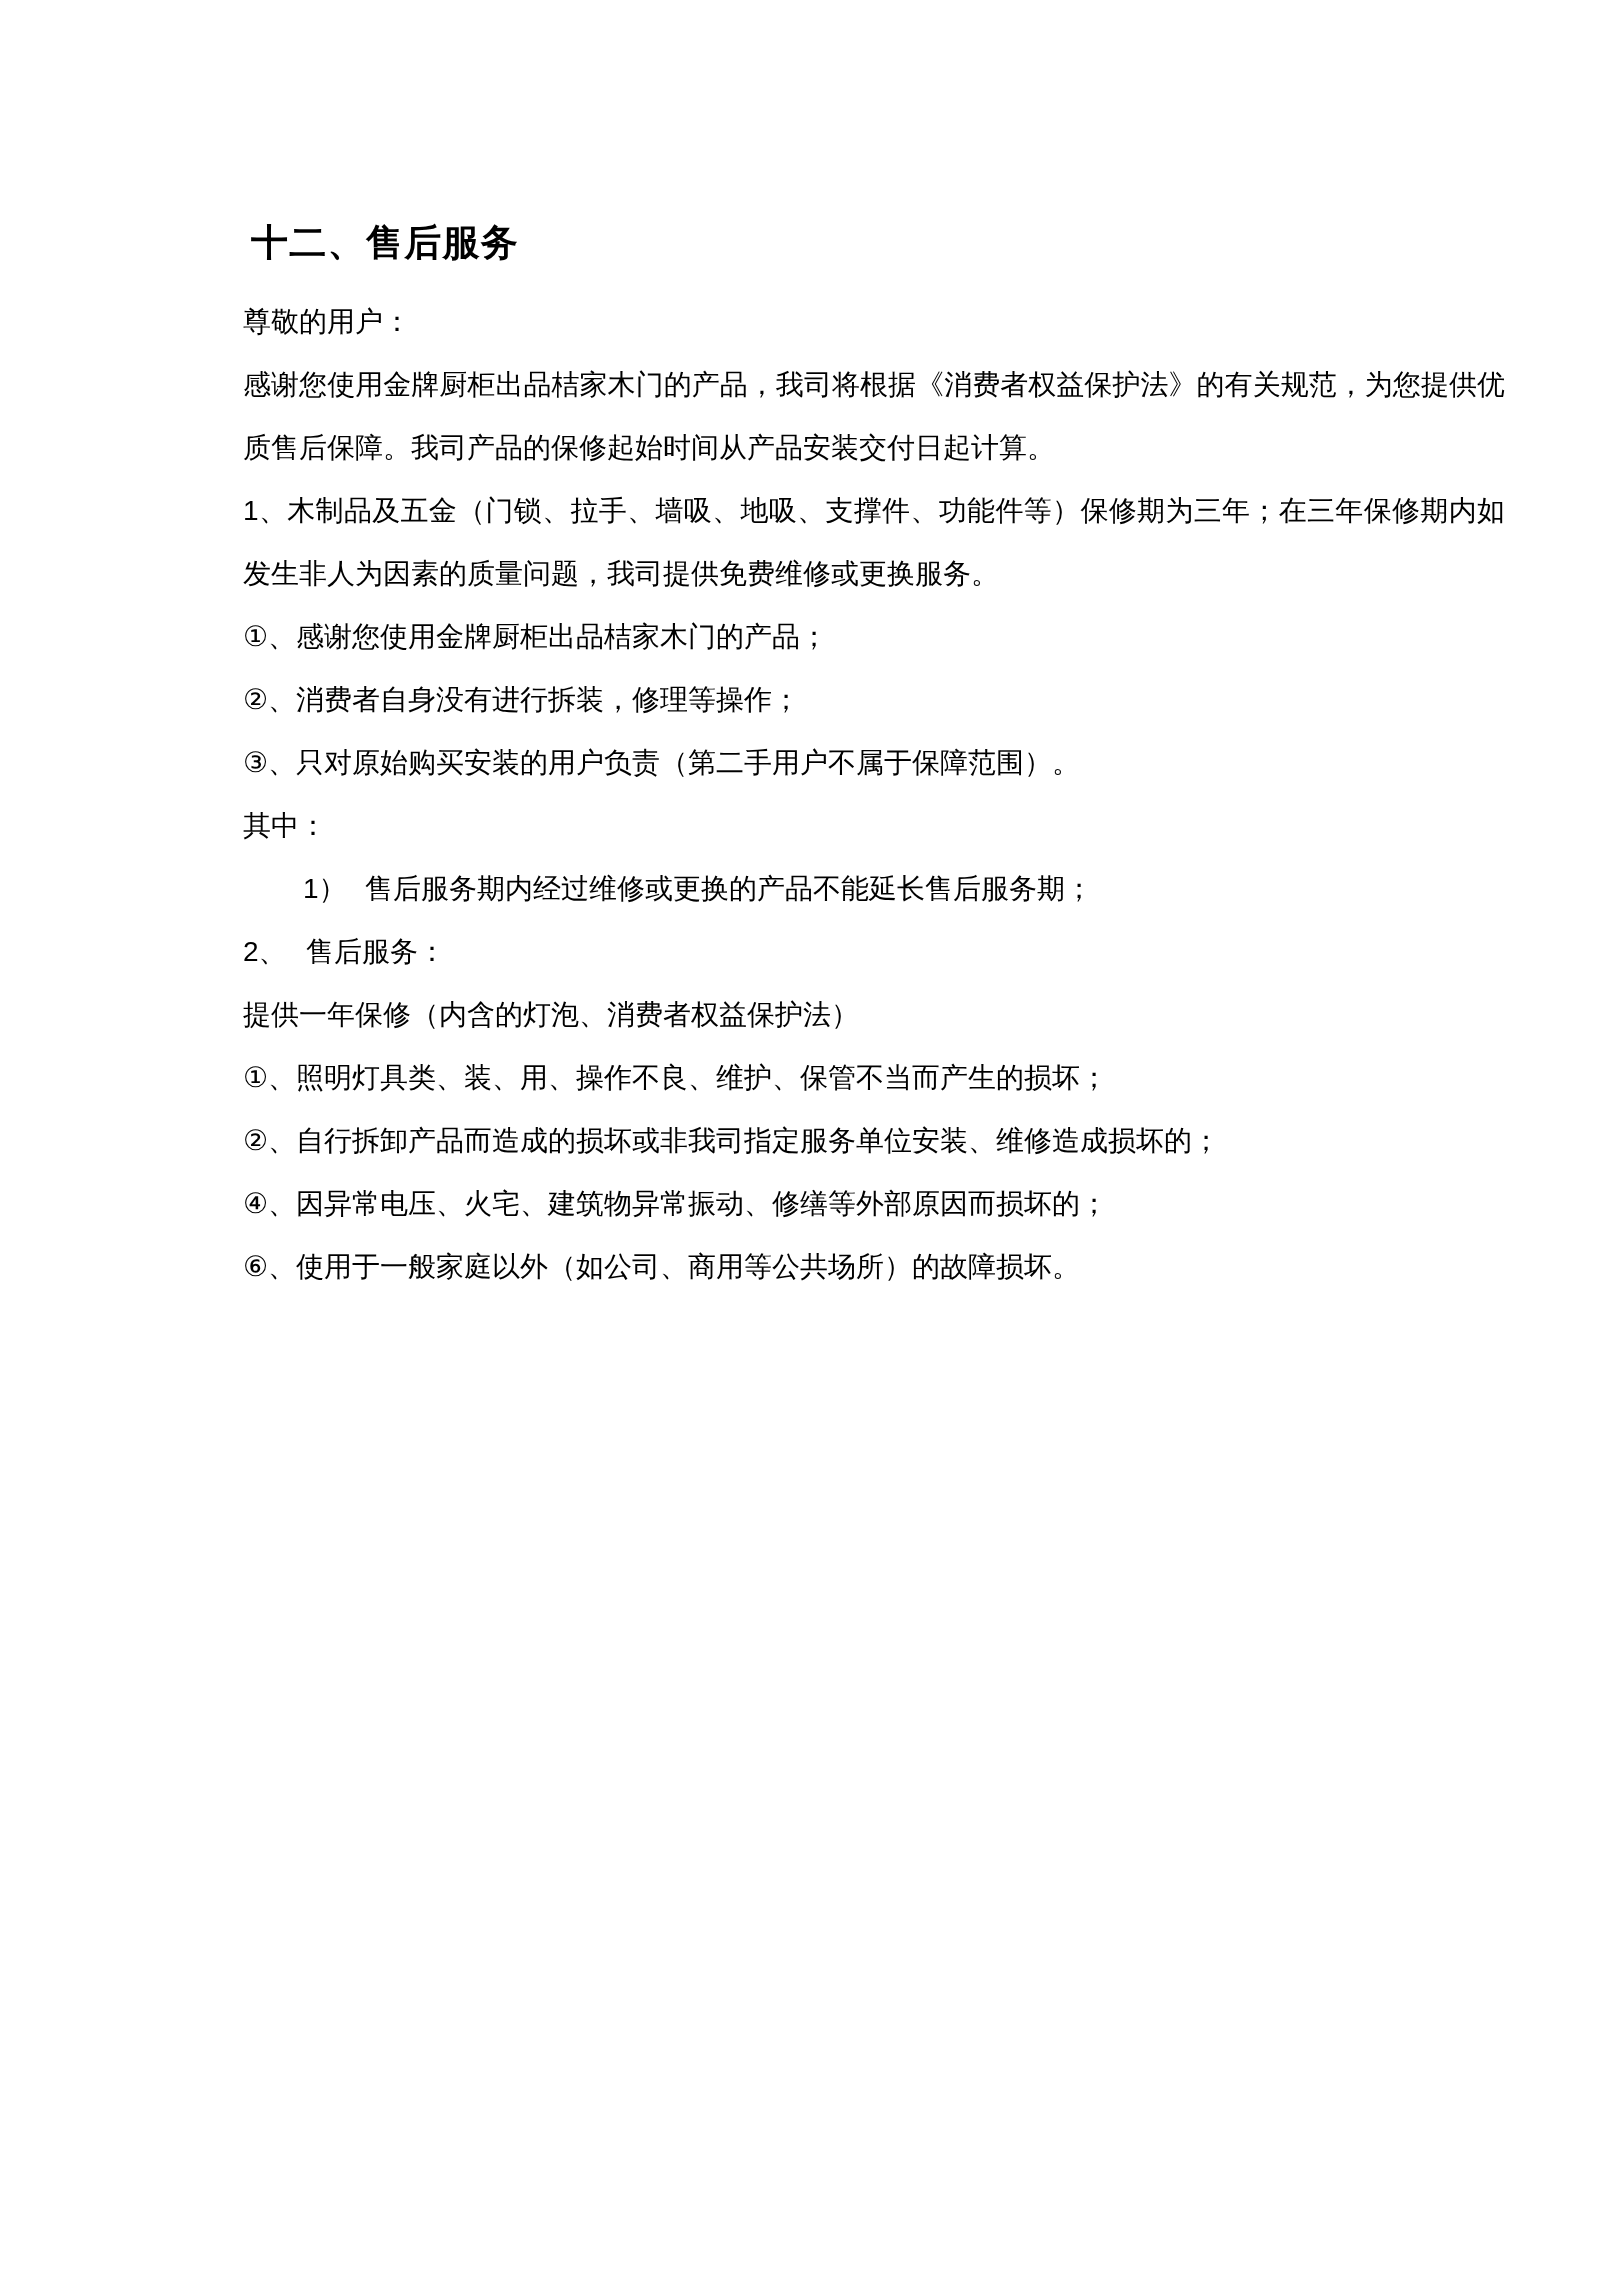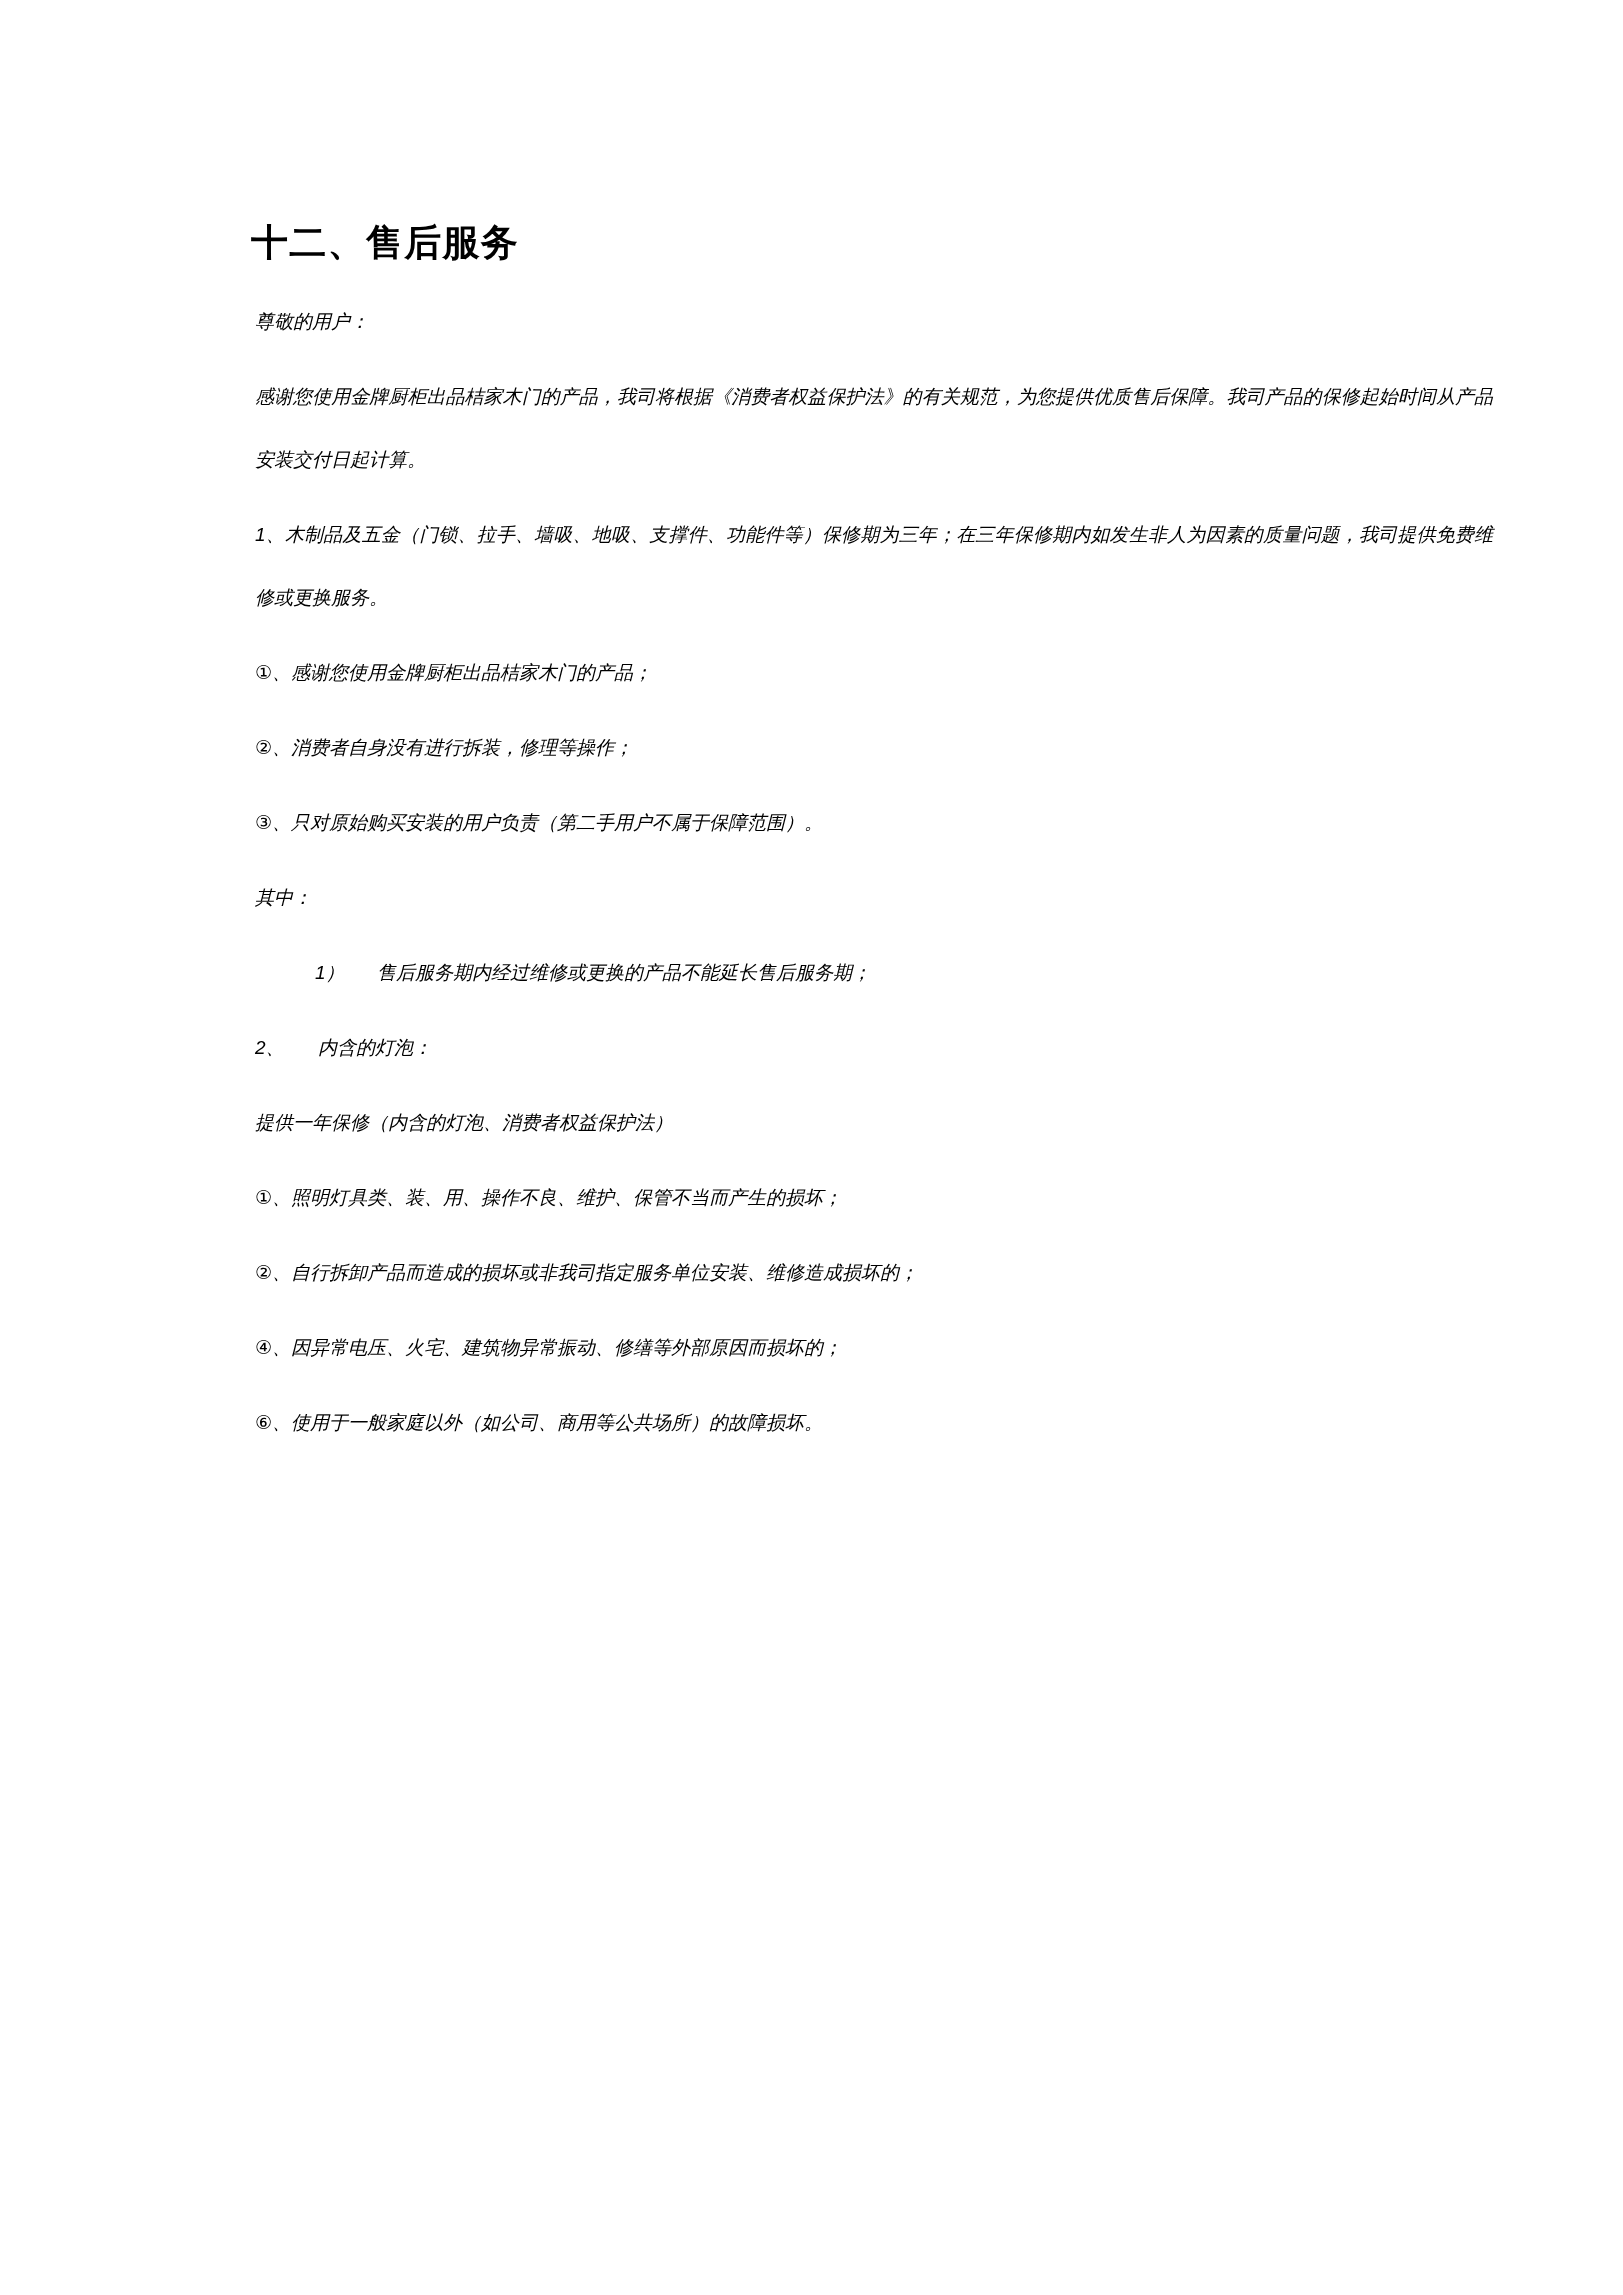--- a/index.html
+++ b/index.html
@@ -24,27 +24,26 @@
   }
   .doc-title {
     font-size: 37px;
     font-weight: 700;
     line-height: 1.05;
     letter-spacing: 1.3px;
     margin: 0 0 27px 8px;
     white-space: nowrap;
   }
   .para {
-    font-size: 19px;
+    font-size: 28px;
     line-height: 63px;
-    margin: 12px;
+    margin: 0;
     text-align: justify;
     text-justify: inter-ideograph;
     word-break: break-all;
-    font-style: italic;
   }
   .para.indent {
     padding-left: 60px;
   }
   .num {
     display: inline-block;
     width: 63px;
   }
   .num.narrow {
     width: 62px;
@@ -67,21 +66,21 @@
     <p class="para">①、感谢您使用金牌厨柜出品桔家木门的产品；</p>
 
     <p class="para">②、消费者自身没有进行拆装，修理等操作；</p>
 
     <p class="para">③、只对原始购买安装的用户负责（第二手用户不属于保障范围）。</p>
 
     <p class="para">其中：</p>
 
     <p class="para indent"><span class="num narrow">1）</span><span>售后服务期内经过维修或更换的产品不能延长售后服务期；</span></p>
 
-    <p class="para"><span class="num">2、</span><span>内含的灯泡：</span></p>
+    <p class="para"><span class="num">2、</span><span>售后服务：</span></p>
 
     <p class="para">提供一年保修（内含的灯泡、消费者权益保护法）</p>
 
 
     <p class="para">①、照明灯具类、装、用、操作不良、维护、保管不当而产生的损坏；</p>
 
     <p class="para">②、自行拆卸产品而造成的损坏或非我司指定服务单位安装、维修造成损坏的；</p>
 
 
     <p class="para">④、因异常电压、火宅、建筑物异常振动、修缮等外部原因而损坏的；</p>

